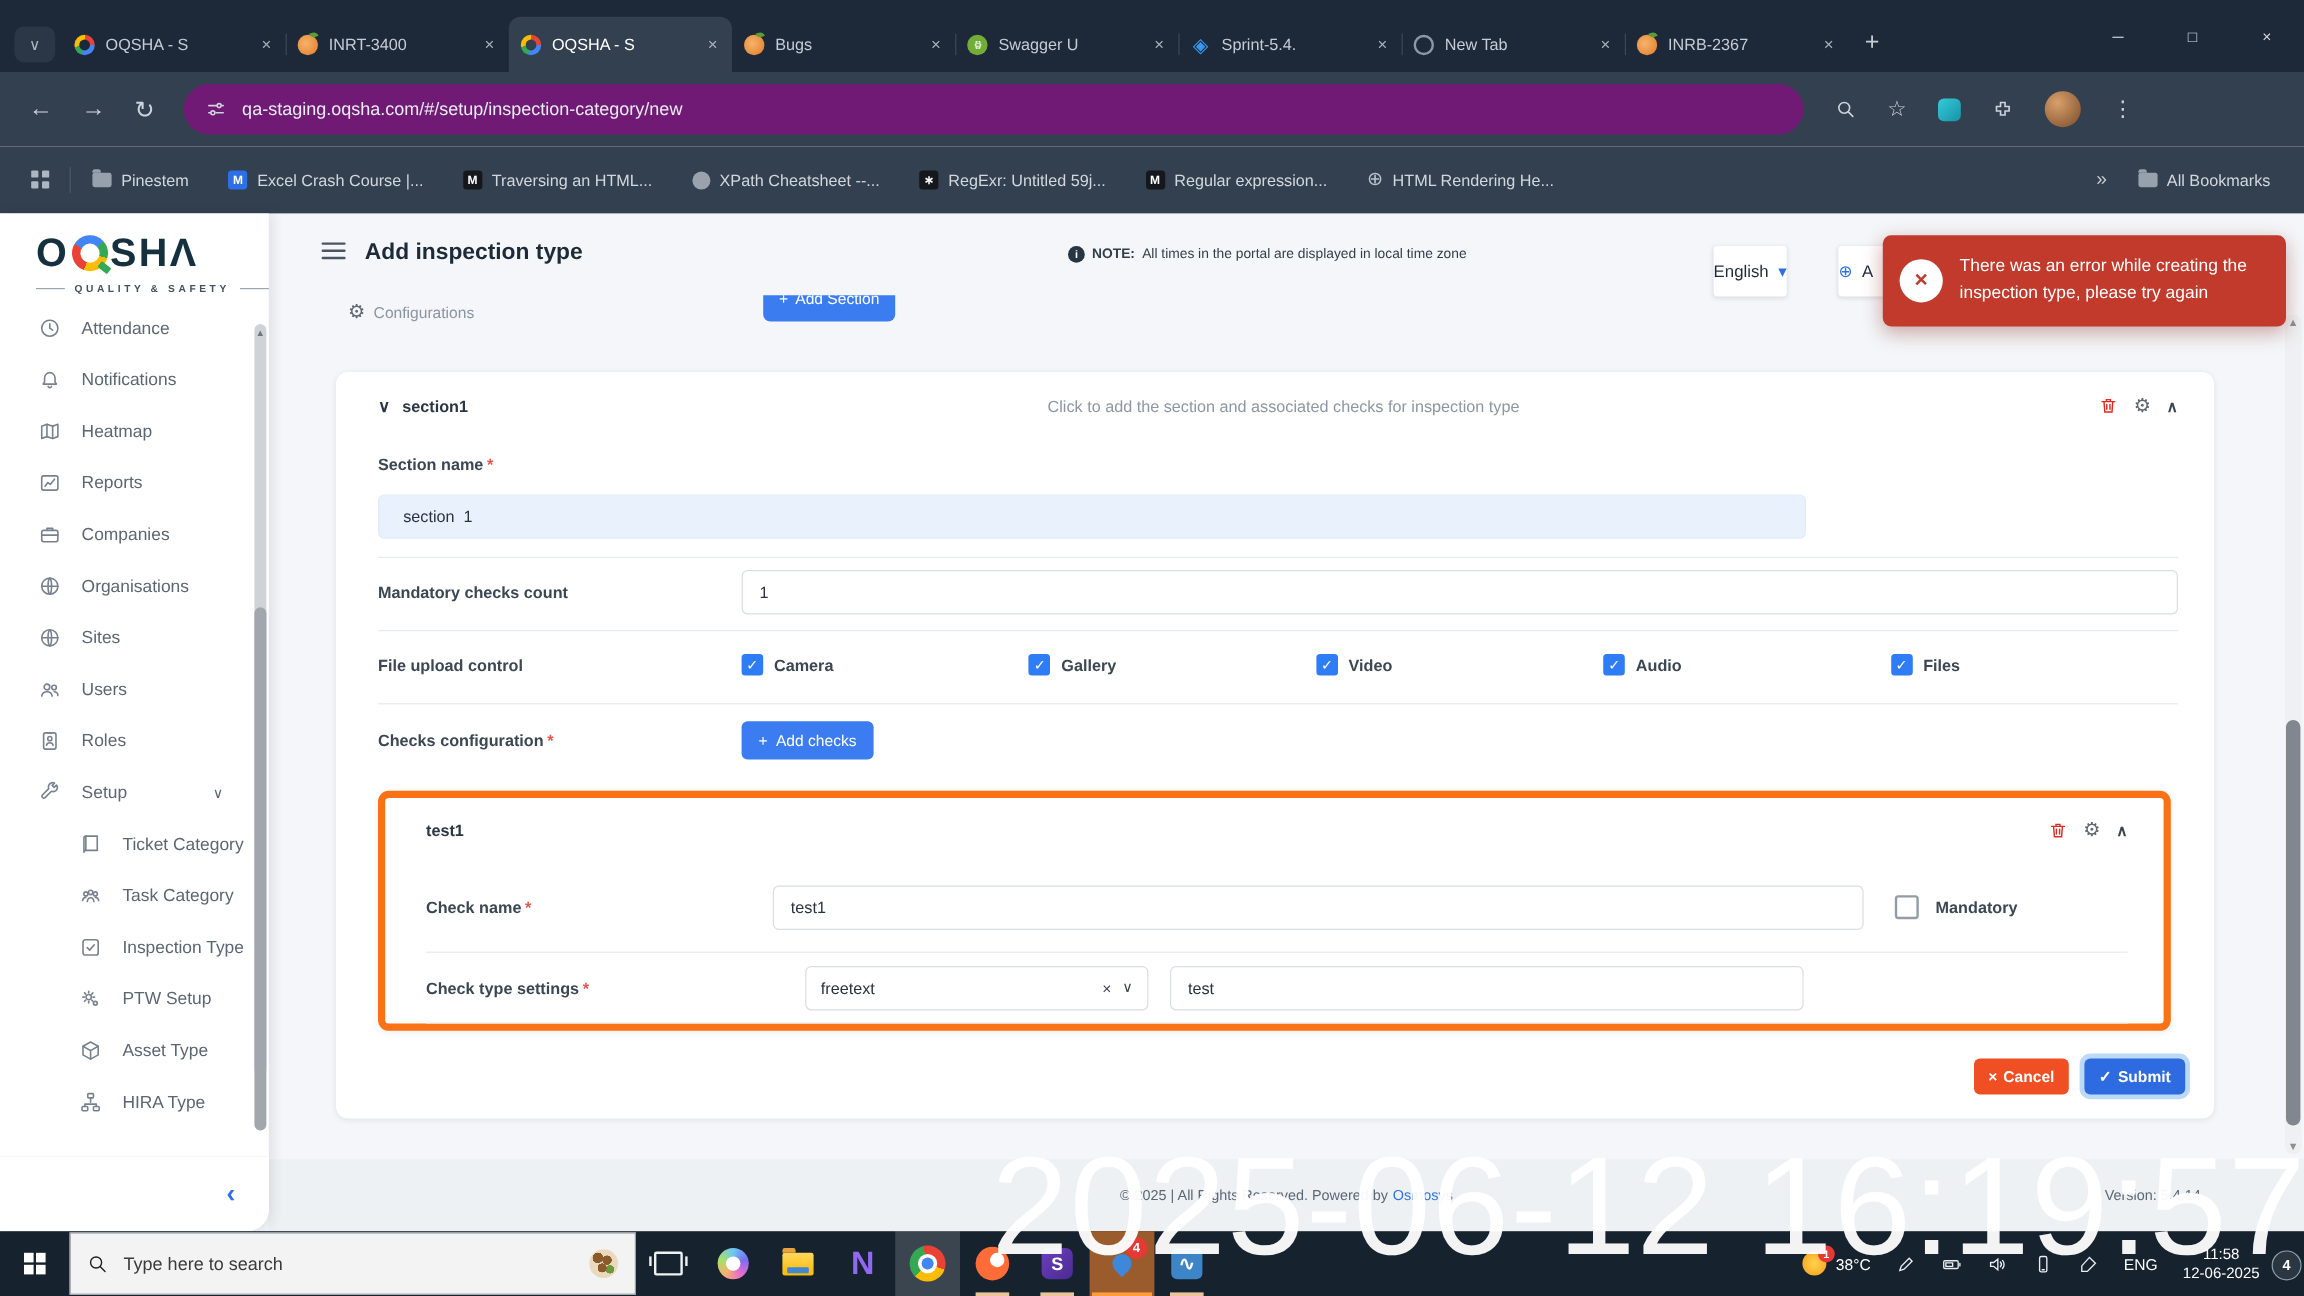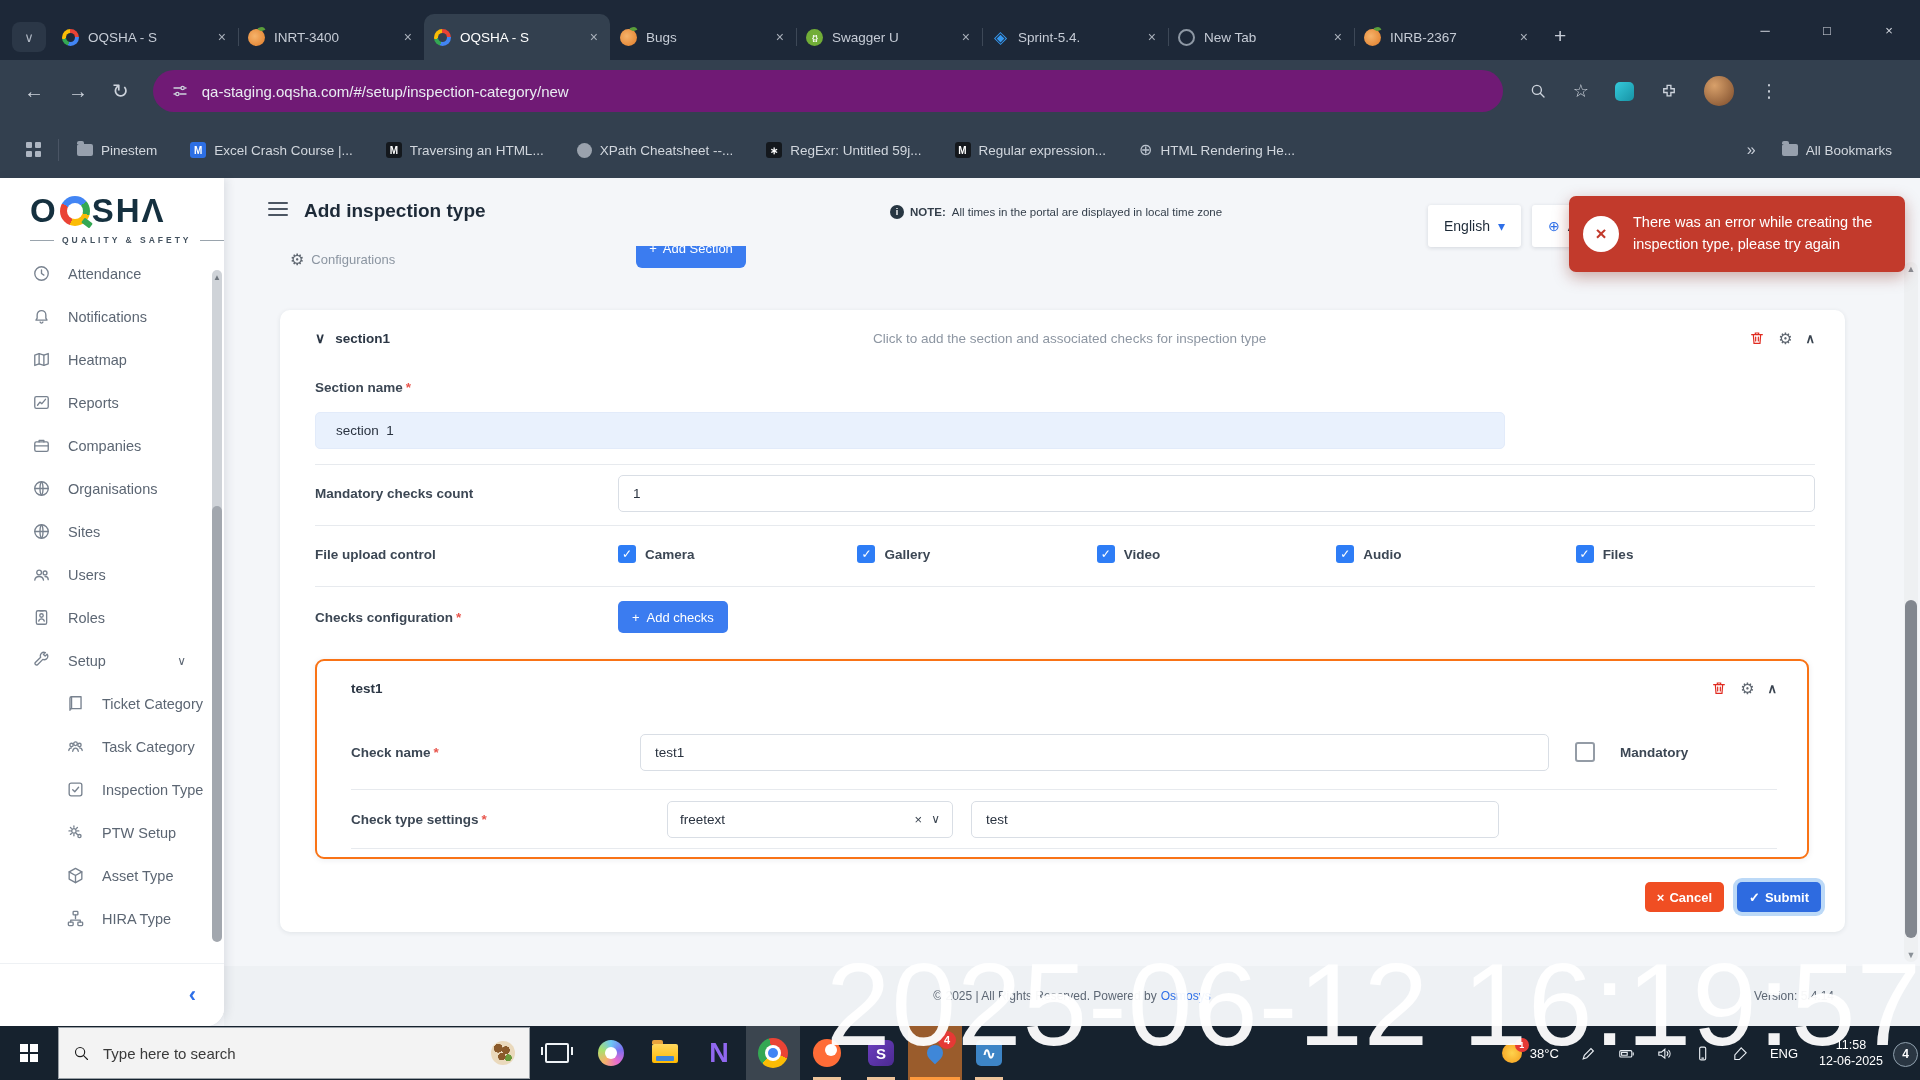--- a/index.html
+++ b/index.html
@@ -75,21 +75,21 @@
   .collapse{color:#2e6fe8;font-size:22px;font-weight:700;cursor:pointer}
   .main{position:absolute;left:224px;right:0;top:0;bottom:0}
   .page-header{position:absolute;top:0;left:0;right:0;height:68px}
   .burger{position:absolute;left:44px;top:24px;width:20px;cursor:pointer}
   .burger i{display:block;height:2px;background:#4c5663;margin-bottom:4px;border-radius:1px}
   .page-title{position:absolute;left:80px;top:22px;font-size:19px;font-weight:700;color:#1d2a38}
   .note{position:absolute;left:666px;top:27px;display:flex;align-items:center;gap:6px;font-size:11.5px;color:#333e4a}
   .info-ico{width:14px;height:14px;border-radius:50%;background:#273642;color:#fff;font-size:9px;font-weight:700;
     display:grid;place-items:center;font-style:normal}
   .pill{position:absolute;top:27px;height:42px;background:#fff;border-radius:3px;box-shadow:0 1px 4px rgba(20,35,60,.14);
-    display:flex;align-items:center;gap:8px;padding:0 16px;font-size:14px;color:#1d2a38;box-sizing:border-box;cursor:pointer}
+    display:flex;align-items:center;gap:8px;padding:0 0;font-size:14px;color:#1d2a38;box-sizing:border-box;cursor:pointer}
   .btn-english{left:1204px}
   .btn-globe{left:1308px;width:170px}
   .blue{color:#2e6fe8}
   .cliprow{position:absolute;top:68px;left:56px;right:80px;height:34px;overflow:hidden}
   .config-ghost{position:absolute;top:4px;left:10px;color:#8b95a1;font-size:13px;display:flex;gap:7px;align-items:center}
   .addsec{position:absolute;top:-18px;left:356px;width:110px;height:40px;background:#3b7cf0;border-radius:6px;
     color:#fff;font-size:13px;display:flex;align-items:center;justify-content:center;gap:6px;cursor:pointer}
   
   .card{position:absolute;top:132px;left:56px;width:1565px;height:622px;background:#fff;border-radius:10px;
     box-shadow:0 1px 5px rgba(25,39,60,.09);padding:0 30px 0 35px;box-sizing:border-box}
@@ -112,28 +112,28 @@
   .f-label{width:303px;flex:none}
   .f-grow{flex:1}
   .opt{width:245px;display:flex;align-items:center;gap:9px;cursor:pointer}
   .cb-box{width:18px;height:18px;border-radius:3px;background:#2e7df6;color:#fff;font-size:12px;
     display:grid;place-items:center;flex:none}
   .cb-empty{width:16px;height:16px;border:2px solid #949ca6;border-radius:3px;background:#fff;flex:none}
   .opt-lbl{font-size:13.5px;color:#3c4754;font-weight:700}
   .btn-blue{height:32px;padding:0 14px;background:#3b7cf0;border:none;border-radius:5px;color:#fff;font-size:13px;
     display:inline-flex;align-items:center;gap:7px;cursor:pointer;font-family:"Liberation Sans",sans-serif}
   .checksrow{min-height:60px}
-  .inner{margin-top:12px;width:1494px;height:200px;background:#fff;border:2px solid #f97316;border-radius:9px;
+  .inner{margin-top:12px;width:1494px;height:200px;background:#fff;border:6px solid #f97316;border-radius:9px;
     box-shadow:0 1px 6px rgba(25,39,60,.08);padding:0 30px 0 34px;box-sizing:border-box}
   .inner-head{height:54px;display:flex;align-items:center}
   .inner-title{font-size:13.5px;font-weight:700;color:#2b3644;flex:1}
   .irow1{min-height:74px}
   .f-label2{width:289px;flex:none}
   .inp-name{width:909px}
-  .mand{margin-left:26px;display:flex;align-items:center;gap:25px;cursor:pointer}
+  .mand{margin-left:26px;display:flex;align-items:center;gap:14px;cursor:pointer}
   .irow2{min-height:58px}
   .f-label3{width:316px;flex:none}
   .select{width:286px;height:37px;border:1px solid #d9dee5;border-radius:5px;display:flex;align-items:center;
     padding:0 12px;font-size:13.5px;color:#2a3340;box-sizing:border-box;cursor:pointer}
   .sel-x{color:#3a4450;font-size:13px;margin-right:9px;cursor:pointer}
   .sel-v{color:#3a4450;font-size:12px;cursor:pointer}
   .inp-extra{width:528px;margin-left:18px}
   .btns{position:absolute;bottom:20px;right:24px;display:flex;gap:13px}
   .btn-cancel{height:30px;padding:0 12px;background:#f04e23;border:none;border-radius:5px;color:#fff;font-size:13px;
     font-weight:700;display:inline-flex;align-items:center;gap:5px;cursor:pointer;font-family:"Liberation Sans",sans-serif}

